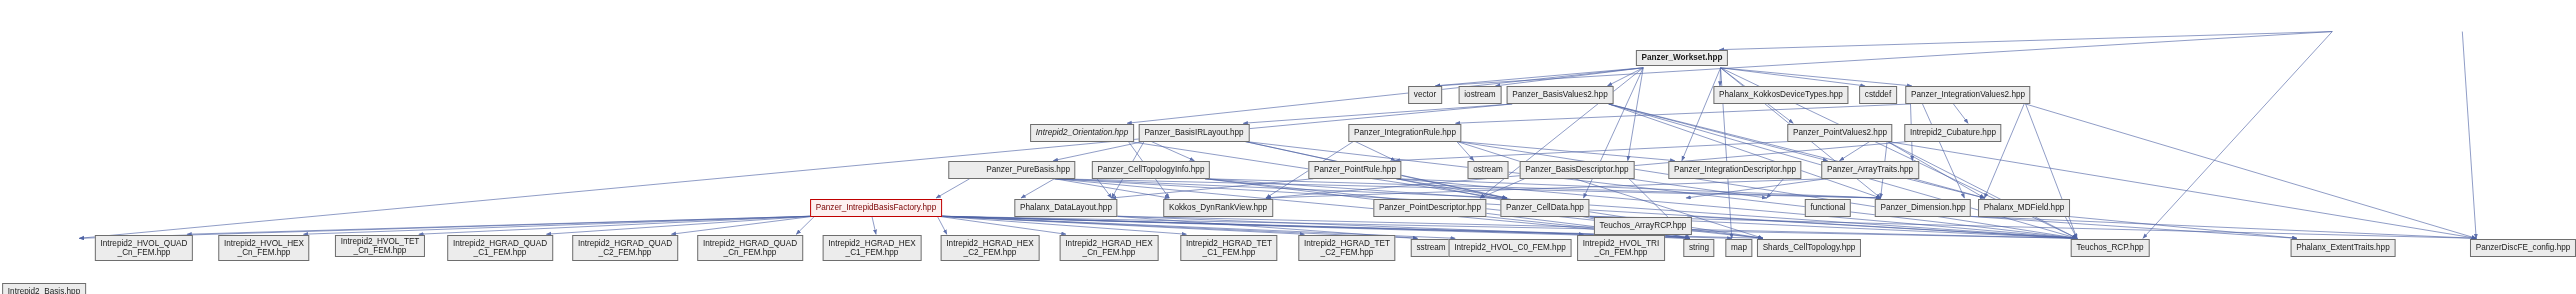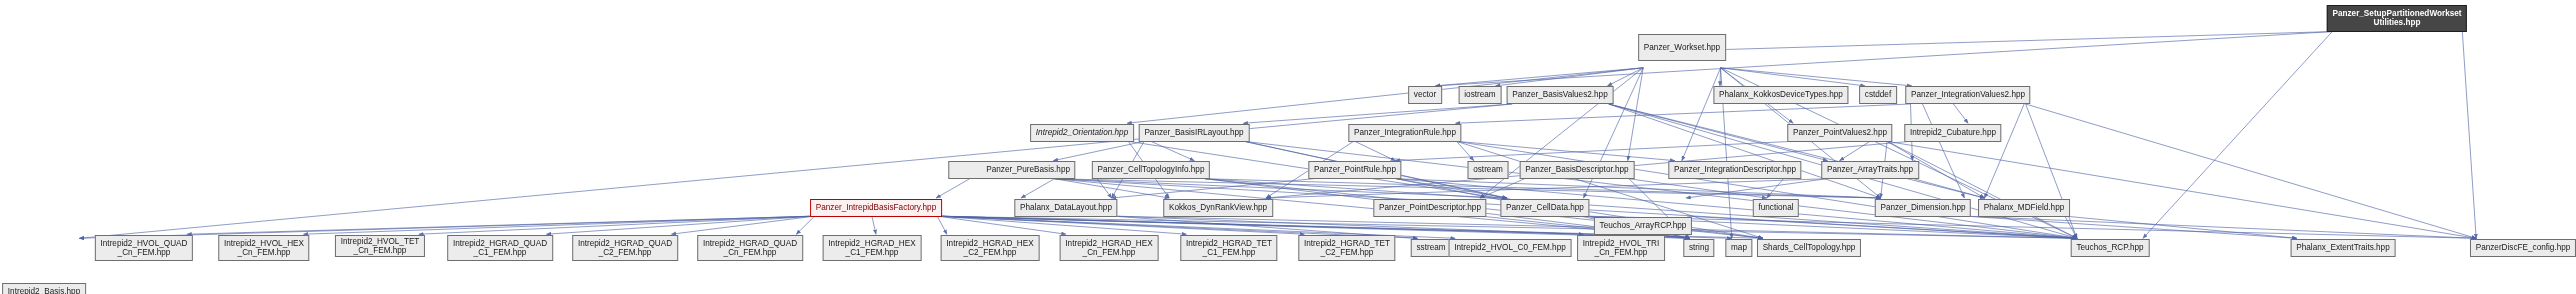--- a/index.html
+++ b/index.html
@@ -131,23 +131,21 @@
       <path d="M1604.984375,370 L2233.46875,401" class="edge" marker-end="url(#arrow)"></path>
       <path d="M1604.984375,370 L2427.1015625,408" class="edge" marker-end="url(#arrow)"></path>
       <path d="M1604.984375,370 L2491.6640625,408" class="edge" marker-end="url(#arrow)"></path>
       <path d="M1604.984375,370 L2711.6328125,401" class="edge" marker-end="url(#arrow)"></path>
       <path d="M1604.984375,370 L2892.8828125,408" class="edge" marker-end="url(#arrow)"></path>
       <path d="M1604.984375,370 L2965.3828125,408" class="edge" marker-end="url(#arrow)"></path>
       <path d="M1604.984375,370 L3018.7421875,408" class="edge" marker-end="url(#arrow)"></path>
       <path d="M1604.984375,370 L3556.53125,408" class="edge" marker-end="url(#arrow)"></path>
     </svg>
 
-<div class="node root" style="left: 2397px; top: 4.7px; height: 27px;">Panzer_SetupPartitionedWorkset
-Utilities.hpp</div>
-    <div class="node file" style="left: 1682px; top: 34px; height: 27px;">Panzer_Workset.hpp</div>
+    <div class="node file" style="left: 1682px; top: 50px; height: 16px; font-weight: bold;">Panzer_Workset.hpp</div>
     <div class="node std" style="left: 1425px; top: 86px; height: 17.5px;">vector</div>
     <div class="node std" style="left: 1480px; top: 86px; height: 17.5px;">iostream</div>
     <div class="node file" style="left: 1560px; top: 86px; height: 17.5px;">Panzer_BasisValues2.hpp</div>
     <div class="node file" style="left: 1781px; top: 86px; height: 17.5px;">Phalanx_KokkosDeviceTypes.hpp</div>
     <div class="node std" style="left: 1878px; top: 86px; height: 17.5px;">cstddef</div>
     <div class="node file" style="left: 1968px; top: 86px; height: 17.5px;">Panzer_IntegrationValues2.hpp</div>
     <div class="node file" style="left: 1082px; top: 124px; height: 17.5px; font-style: italic;">Intrepid2_Orientation.hpp</div>
     <div class="node file" style="left: 1194px; top: 124px; height: 17.5px;">Panzer_BasisIRLayout.hpp</div>
     <div class="node file" style="left: 1405px; top: 124px; height: 17.5px;">Panzer_IntegrationRule.hpp</div>
     <div class="node file" style="left: 1840px; top: 124px; height: 17.5px;">Panzer_PointValues2.hpp</div>
@@ -158,21 +156,21 @@
     <div class="node std" style="left: 1488px; top: 161px; height: 17.5px;">ostream</div>
     <div class="node file" style="left: 1577px; top: 161px; height: 17.5px;">Panzer_BasisDescriptor.hpp</div>
     <div class="node file" style="left: 1735px; top: 161px; height: 17.5px;">Panzer_IntegrationDescriptor.hpp</div>
     <div class="node file" style="left: 1870px; top: 161px; height: 17.5px;">Panzer_ArrayTraits.hpp</div>
     <div class="node accent" style="left: 876px; top: 199px; height: 17.5px;">Panzer_IntrepidBasisFactory.hpp</div>
     <div class="node file" style="left: 1066px; top: 199px; height: 17.5px;">Phalanx_DataLayout.hpp</div>
     <div class="node file" style="left: 1218px; top: 199px; height: 17.5px;">Kokkos_DynRankView.hpp</div>
     <div class="node file" style="left: 1430px; top: 199px; height: 17.5px;">Panzer_PointDescriptor.hpp</div>
     <div class="node file" style="left: 1545px; top: 199px; height: 17.5px;">Panzer_CellData.hpp</div>
     <div class="node file" style="left: 1643px; top: 199px; height: 17.5px; margin-top: 18px;">Teuchos_ArrayRCP.hpp</div>
-    <div class="node std" style="left: 1776px; top: 199px; height: 17.5px;">functional</div>
+    <div class="node std" style="left: 1828px; top: 199px; height: 17.5px;">functional</div>
     <div class="node file" style="left: 1923px; top: 199px; height: 17.5px;">Panzer_Dimension.hpp</div>
     <div class="node file" style="left: 2024px; top: 199px; height: 17.5px;">Phalanx_MDField.hpp</div>
     <div class="node file" style="left: 44px; top: 239px; height: 17.5px; margin-top: 44px;">Intrepid2_Basis.hpp</div>
     <div class="node file" style="left: 144px; top: 235px; height: 26px;">Intrepid2_HVOL_QUAD
 _Cn_FEM.hpp</div>
     <div class="node file" style="left: 264px; top: 235px; height: 26px;">Intrepid2_HVOL_HEX
 _Cn_FEM.hpp</div>
     <div class="node file" style="left: 380px; top: 235px; height: 22px;">Intrepid2_HVOL_TET
 _Cn_FEM.hpp</div>
     <div class="node file" style="left: 500px; top: 235px; height: 26px;">Intrepid2_HGRAD_QUAD

